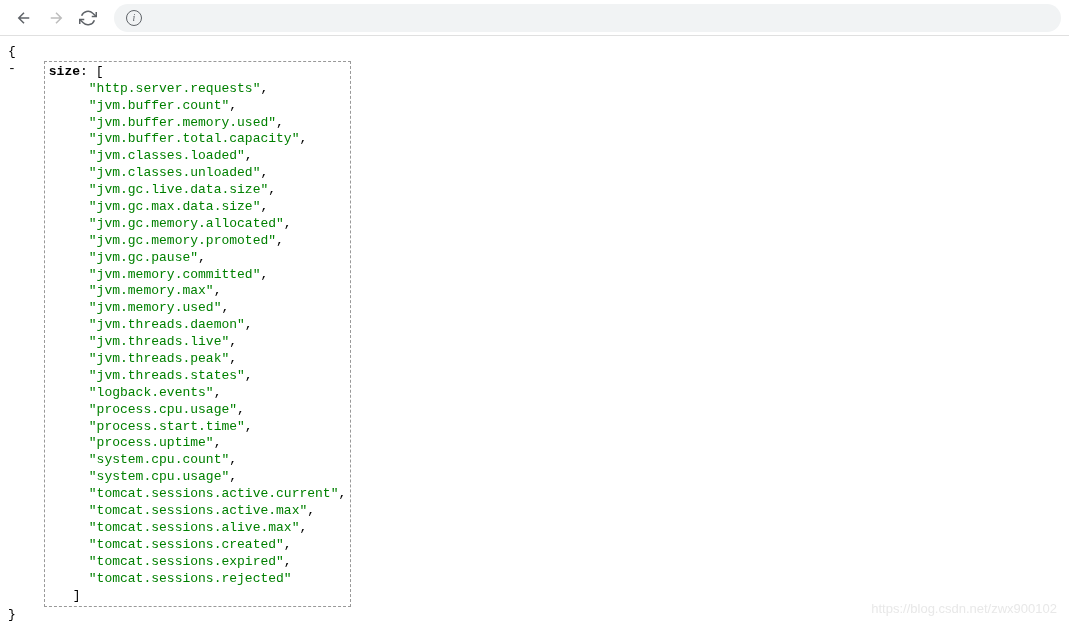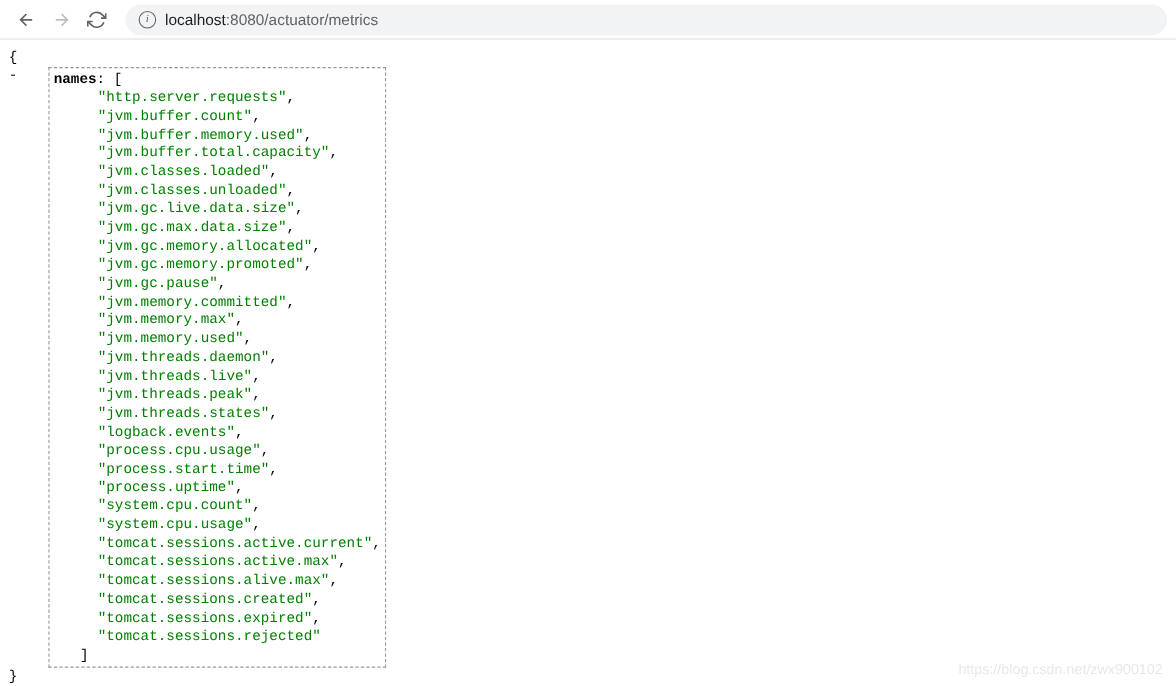--- a/index.html
+++ b/index.html
@@ -141,32 +141,29 @@
       </svg>
   </div>
   <div class="nav-btn">
     <svg viewBox="0 0 24 24" fill="none" stroke="currentColor" stroke-width="2">
         <path d="M23 4v6h-6M1 20v-6h6"></path>
         <path d="M3.51 9a9 9 0 0114.85-3.36L23 10M1 14l4.64 4.36A9 9 0 0020.49 15"></path>
       </svg>
   </div>
   <div class="address-bar">
     <span class="info-icon">i</span>
-    <span class="url-text">
-      <span class="url-host">localhost</span><span class="url-path">:8080</span><span class="url-path">/actuator/metrics</span>
-    </span>
   </div>
 </div>
 
 <div class="content">
   <div class="brace">{</div>
   <div class="outer-row">
     <span class="collapse-toggle">-</span>
     <div class="json-block">
-      <span class="key">names</span><span class="colon">:</span>&nbsp;<span class="bracket">[</span>
+      <span class="key">size</span><span class="colon">:</span>&nbsp;<span class="bracket">[</span>
       <div class="array-items" id="array-items">
           <div><span class="string-val">"http.server.requests"</span><span>,</span></div>
           <div><span class="string-val">"jvm.buffer.count"</span><span>,</span></div>
           <div><span class="string-val">"jvm.buffer.memory.used"</span><span>,</span></div>
           <div><span class="string-val">"jvm.buffer.total.capacity"</span><span>,</span></div>
           <div><span class="string-val">"jvm.classes.loaded"</span><span>,</span></div>
           <div><span class="string-val">"jvm.classes.unloaded"</span><span>,</span></div>
           <div><span class="string-val">"jvm.gc.live.data.size"</span><span>,</span></div>
           <div><span class="string-val">"jvm.gc.max.data.size"</span><span>,</span></div>
           <div><span class="string-val">"jvm.gc.memory.allocated"</span><span>,</span></div>

